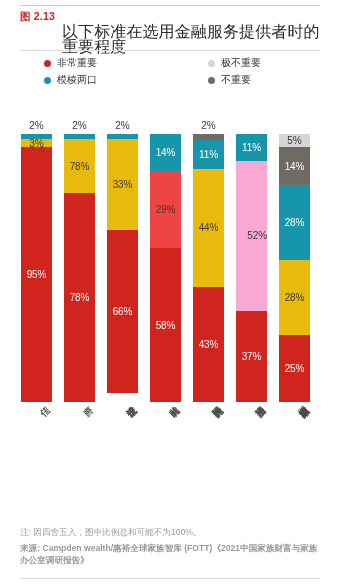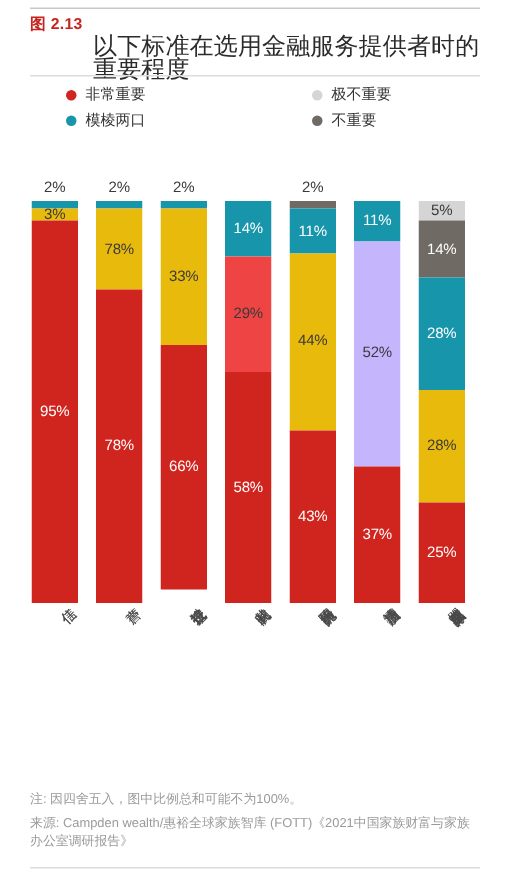--- a/index.html
+++ b/index.html
@@ -167,21 +167,21 @@
     position: absolute;
     left: 20px;
     top: 526px;
     width: 300px;
   }
   .note, .source {
     font-size: 8.6px;
     line-height: 12px;
     color: #9a9a9a;
   }
-  .source { margin-top: 4px; }
+  .source { margin-top: 4px; font-weight: bold; }
   .rule-bottom {
     position: absolute;
     left: 20px;
     top: 578px;
     width: 300px;
     height: 1px;
     background: #dcdcdc;
   }
 </style>
 </head>
@@ -284,21 +284,21 @@
           <div class="seg" style="background: rgb(208, 36, 30); height: 115.24px;">
             <span class="seg-label on-dark">43%</span>
           </div>
         </div>
       </div>
       <div class="col" style="left: 236px;">
         <div class="bar">
           <div class="seg" style="background: rgb(23, 149, 171); height: 29.48px;">
             <span class="seg-label on-dark">11%</span>
           </div>
-          <div class="seg" style="background: #c4b5fd; height: 162px;">
+          <div class="seg" style="background: #f9a8d4; height: 162px; justify-content: flex-end;">
             <span class="seg-label on-light">52%</span>
           </div>
           <div class="seg" style="background: rgb(208, 36, 30); height: 99.16px;">
             <span class="seg-label on-dark">37%</span>
           </div>
         </div>
       </div>
       <div class="col" style="left: 279px;">
         <div class="bar">
           <div class="seg" style="background: rgb(213, 213, 213); height: 13.4px;">

